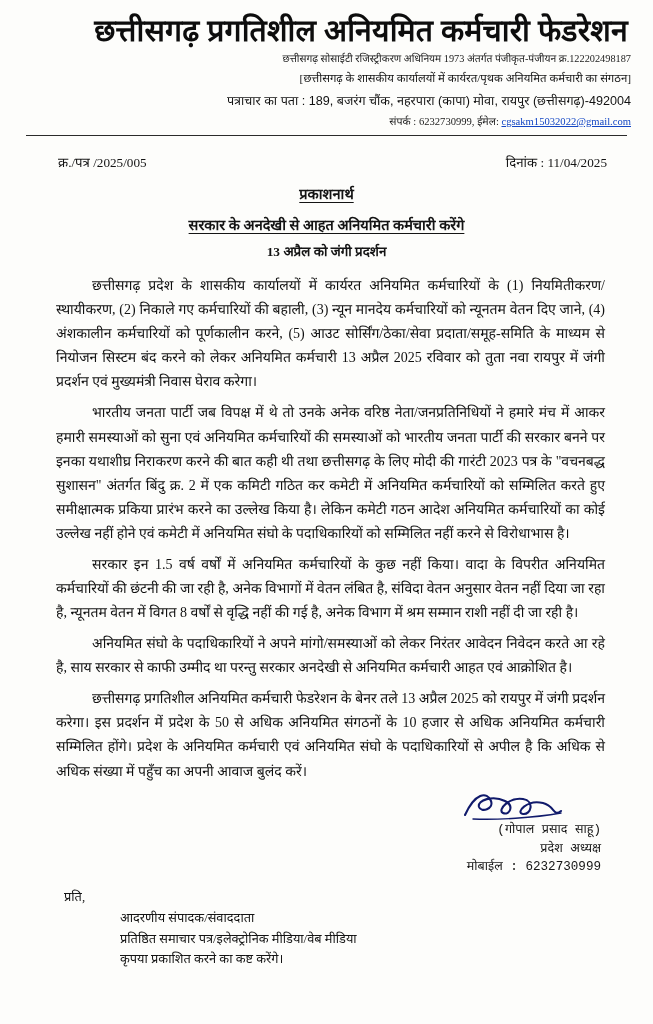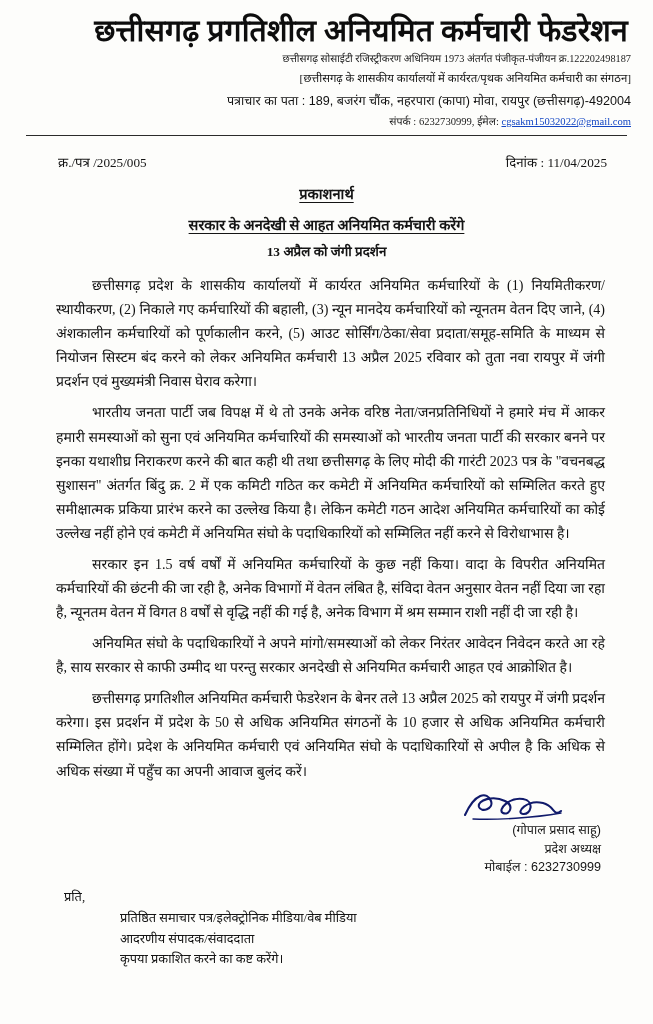--- a/index.html
+++ b/index.html
@@ -119,21 +119,21 @@
     text-justify: inter-word;
     text-indent: 36px;
     margin: 0 0 7px 0;
     color: #101010;
   }
   
   .sign-block {
     margin-top: 6px;
     padding-right: 30px;
     text-align: right;
-    font-family: Liberation Sans, sans-serif;
+    font-family: Liberation Mono, monospace;
     font-size: 12.6px;
     line-height: 1.5;
   }
   .sign-mark {
     display: block;
     height: 30px;
     position: relative;
   }
   .sign-mark svg { position: absolute; right: 24px; top: -4px; }
   
@@ -190,18 +190,18 @@
         <path d="M16 32 C40 33, 76 31, 104 26" fill="none" stroke="#101a6b" stroke-width="1.4" stroke-linecap="round"></path>
       </svg>
     </span>
     <div>(गोपाल प्रसाद साहू)</div>
     <div>प्रदेश अध्यक्ष</div>
     <div>मोबाईल : 6232730999</div>
   </div>
 
   <div class="footer">
     <div class="to">प्रति,</div>
+    <div class="footer-indent">आदरणीय संपादक/संवाददाता</div>
     <div class="footer-indent">प्रतिष्ठित समाचार पत्र/इलेक्ट्रोनिक मीडिया/वेब मीडिया</div>
-    <div class="footer-indent">आदरणीय संपादक/संवाददाता</div>
     <div class="footer-indent">कृपया प्रकाशित करने का कष्ट करेंगे।</div>
   </div>
 
 </div>
 
 </body></html>

